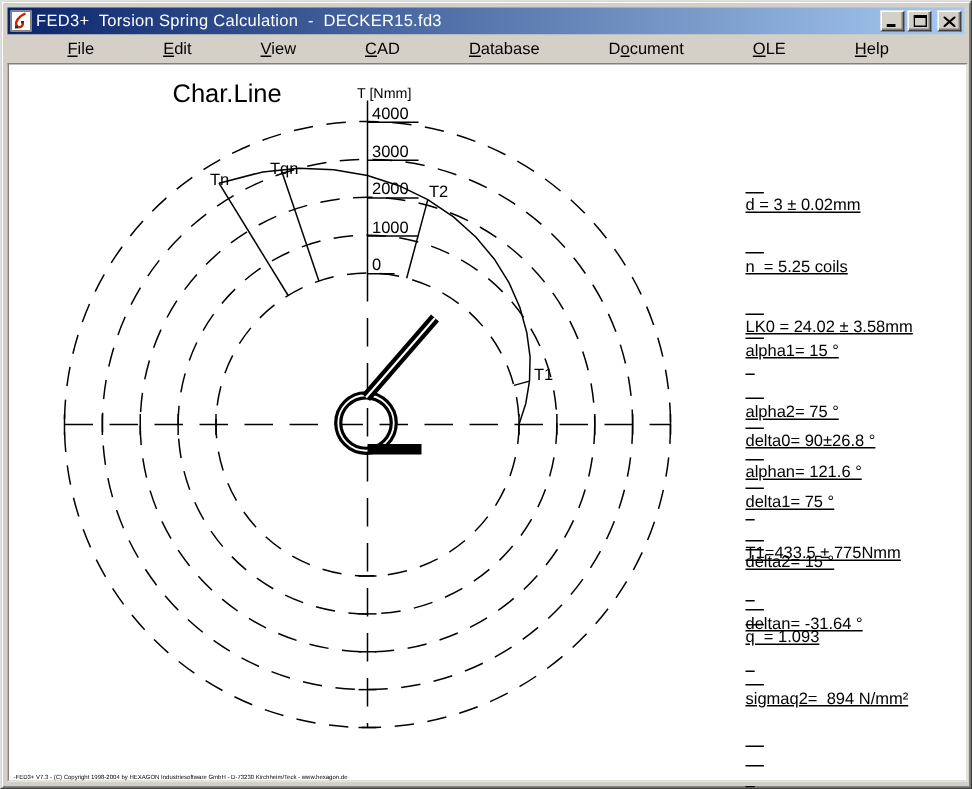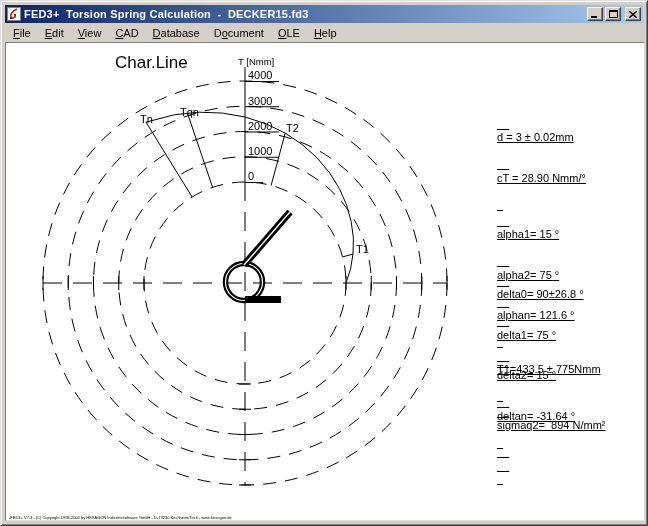--- a/index.html
+++ b/index.html
@@ -11,37 +11,37 @@
     box-shadow: inset 1px 1px 0 #FFFFFF, inset -1px -1px 0 #808080;
     overflow:hidden;
   }
   .titlebar {
     position:absolute; left:4px; top:4px; right:4px; height:18px;
     background:linear-gradient(to right,#0A246A,#A6CAF0);
     display:flex; align-items:center; padding:0 2px; color:#fff;
   }
   .app-icon { width:14px; height:14px; background:#fff; margin-right:3px; flex:0 0 auto;
     border:1px solid #808080; display:flex; align-items:center; justify-content:center; }
-  .title-text { font-size:11px; font-weight:bold; letter-spacing:0.2px; white-space:pre;
+  .title-text { font-size:11px; font-weight:normal; letter-spacing:0.2px; white-space:pre;
     overflow:hidden; flex:1 1 auto; }
   .win-buttons { display:flex; gap:2px; flex:0 0 auto; }
   .win-btn {
     width:16px; height:14px; background:#D4D0C8;
     border-top:1px solid #fff; border-left:1px solid #fff;
     border-right:1px solid #404040; border-bottom:1px solid #404040;
     box-shadow: inset -1px -1px 0 #808080;
     display:flex; align-items:center; justify-content:center;
   }
   .win-btn.close { margin-left:2px; }
   .menubar {
     position:absolute; left:4px; top:22px; right:4px; height:19px;
     background:#D4D0C8; display:flex; align-items:center; font-size:11px; color:#000;
     padding-left:1px;
   }
-  .menu-item { padding:2px 7px; white-space:pre; }
+  .menu-item { padding:2px 7px; white-space:pre;margin-left:32px; }
   .menu-item .mn { text-decoration:underline; }
   .client {
     position:absolute; left:4px; top:41px; width:640px; height:479px; background:#FFFFFF;
     border-top:1px solid #808080; border-left:1px solid #808080;
     border-right:1px solid #DFDFDF; border-bottom:1px solid #DFDFDF;
   }
   .chart-svg { position:absolute; left:0; top:0; width:648px; height:526px; }
   .param-block { position:absolute; left:496px; font-size:11px; line-height:13.5px;
     color:#000; white-space:pre;text-decoration:underline; }
   .fineprint { position:absolute; left:8px; top:514px; font-size:4px; line-height:5px;
@@ -165,37 +165,39 @@
       <text x="247" y="179" font-size="11">0</text>
       <text x="139" y="122" font-size="11">Tn</text>
       <text x="179" y="115" font-size="11">Tqn</text>
       <text x="285" y="130.5" font-size="11">T2</text>
       <text x="355" y="252" font-size="11">T1</text>
     </g>
   </svg>
 
   <div class="param-block" style="top:103px">
     <div>d = 3 ± 0.02mm</div>
-    <div>cT = 28.90 Nmm/°</div>
+    <div>n  = 5.25 coils</div>
+    <div>LK0 = 24.02 ± 3.58mm</div>
   </div>
   <div class="param-block" style="top:200px">
     <div>alpha1= 15 °</div>
     <div>alpha2= 75 °</div>
     <div>alphan= 121.6 °</div>
   </div>
   <div class="param-block" style="top:260px">
     <div>delta0= 90±26.8 °</div>
     <div>delta1= 75 °</div>
     <div>delta2= 15 °</div>
     <div>deltan= -31.64 °</div>
   </div>
   <div class="param-block" style="top:335px">
     <div>T1=433.5 ± 775Nmm</div>
   </div>
   <div class="param-block" style="top:391px">
+    <div>q  = 1.093</div>
     <div>sigmaq2=  894 N/mm²</div>
     
     
   </div>
 
   <div class="fineprint">-FED3+ V7.3 - (C) Copyright 1998-2004 by HEXAGON Industriesoftware GmbH - D-73230 Kirchheim/Teck - www.hexagon.de</div>
 
 </div>
 
 </body></html>

